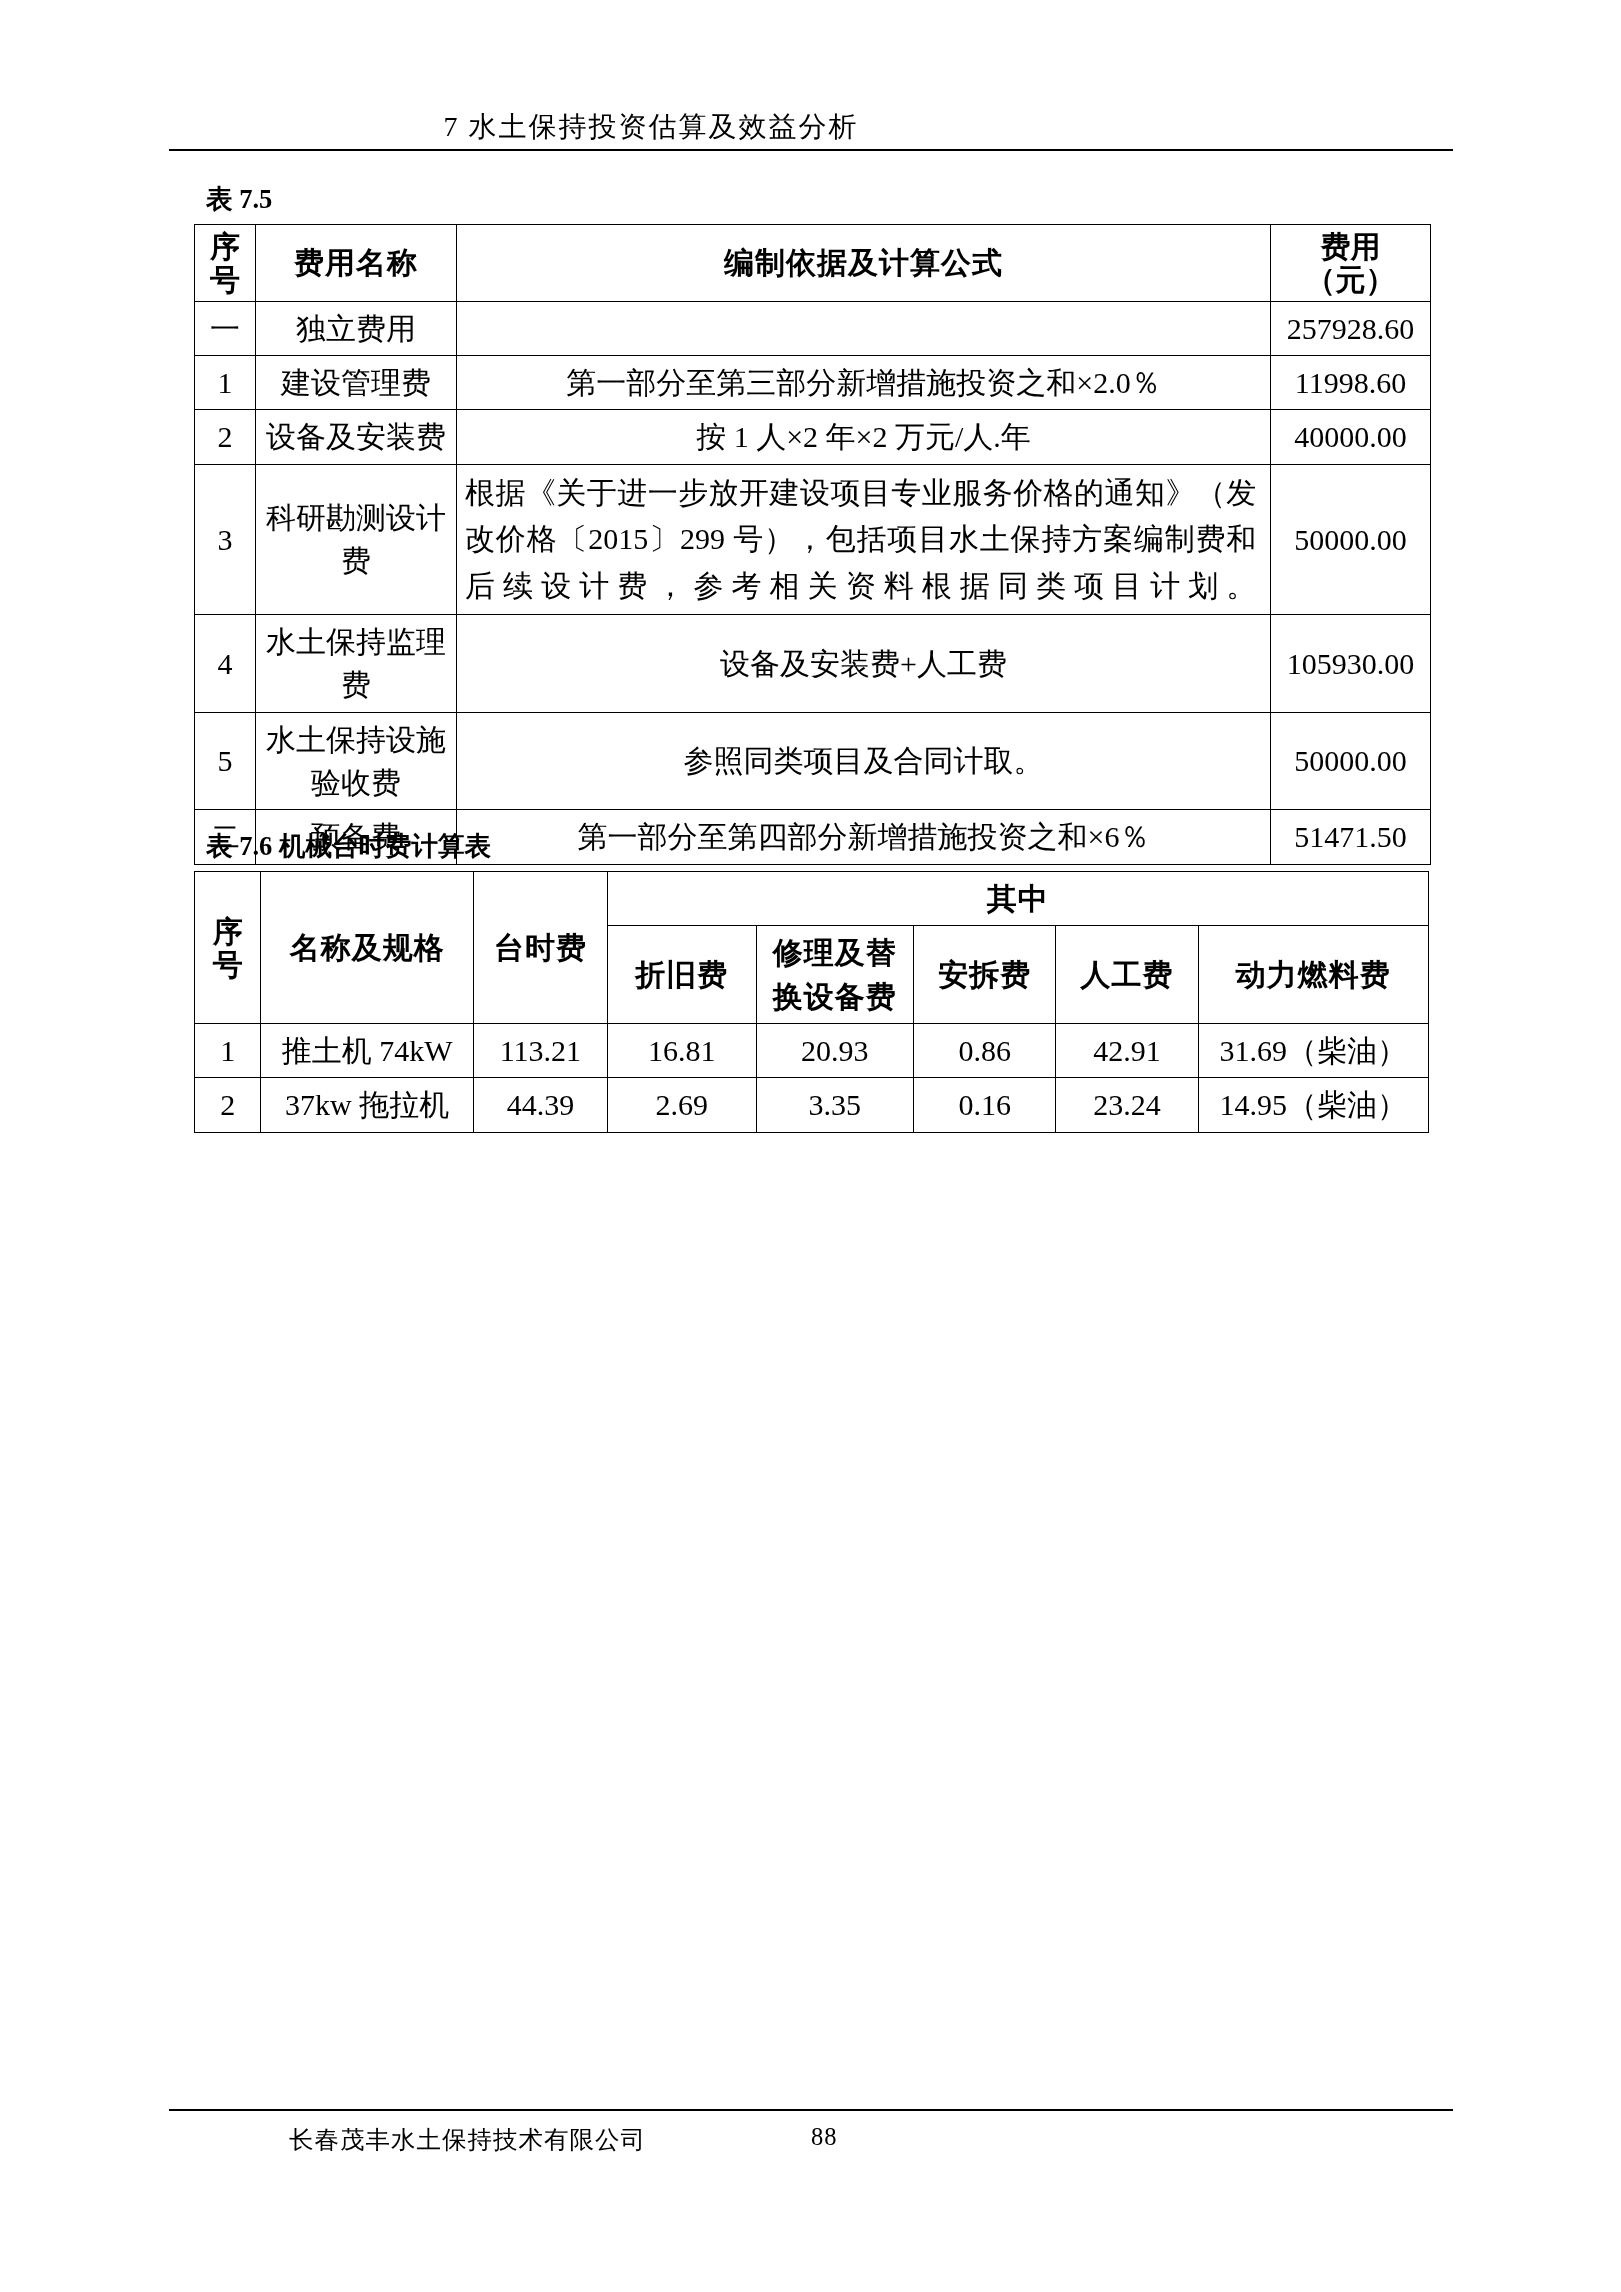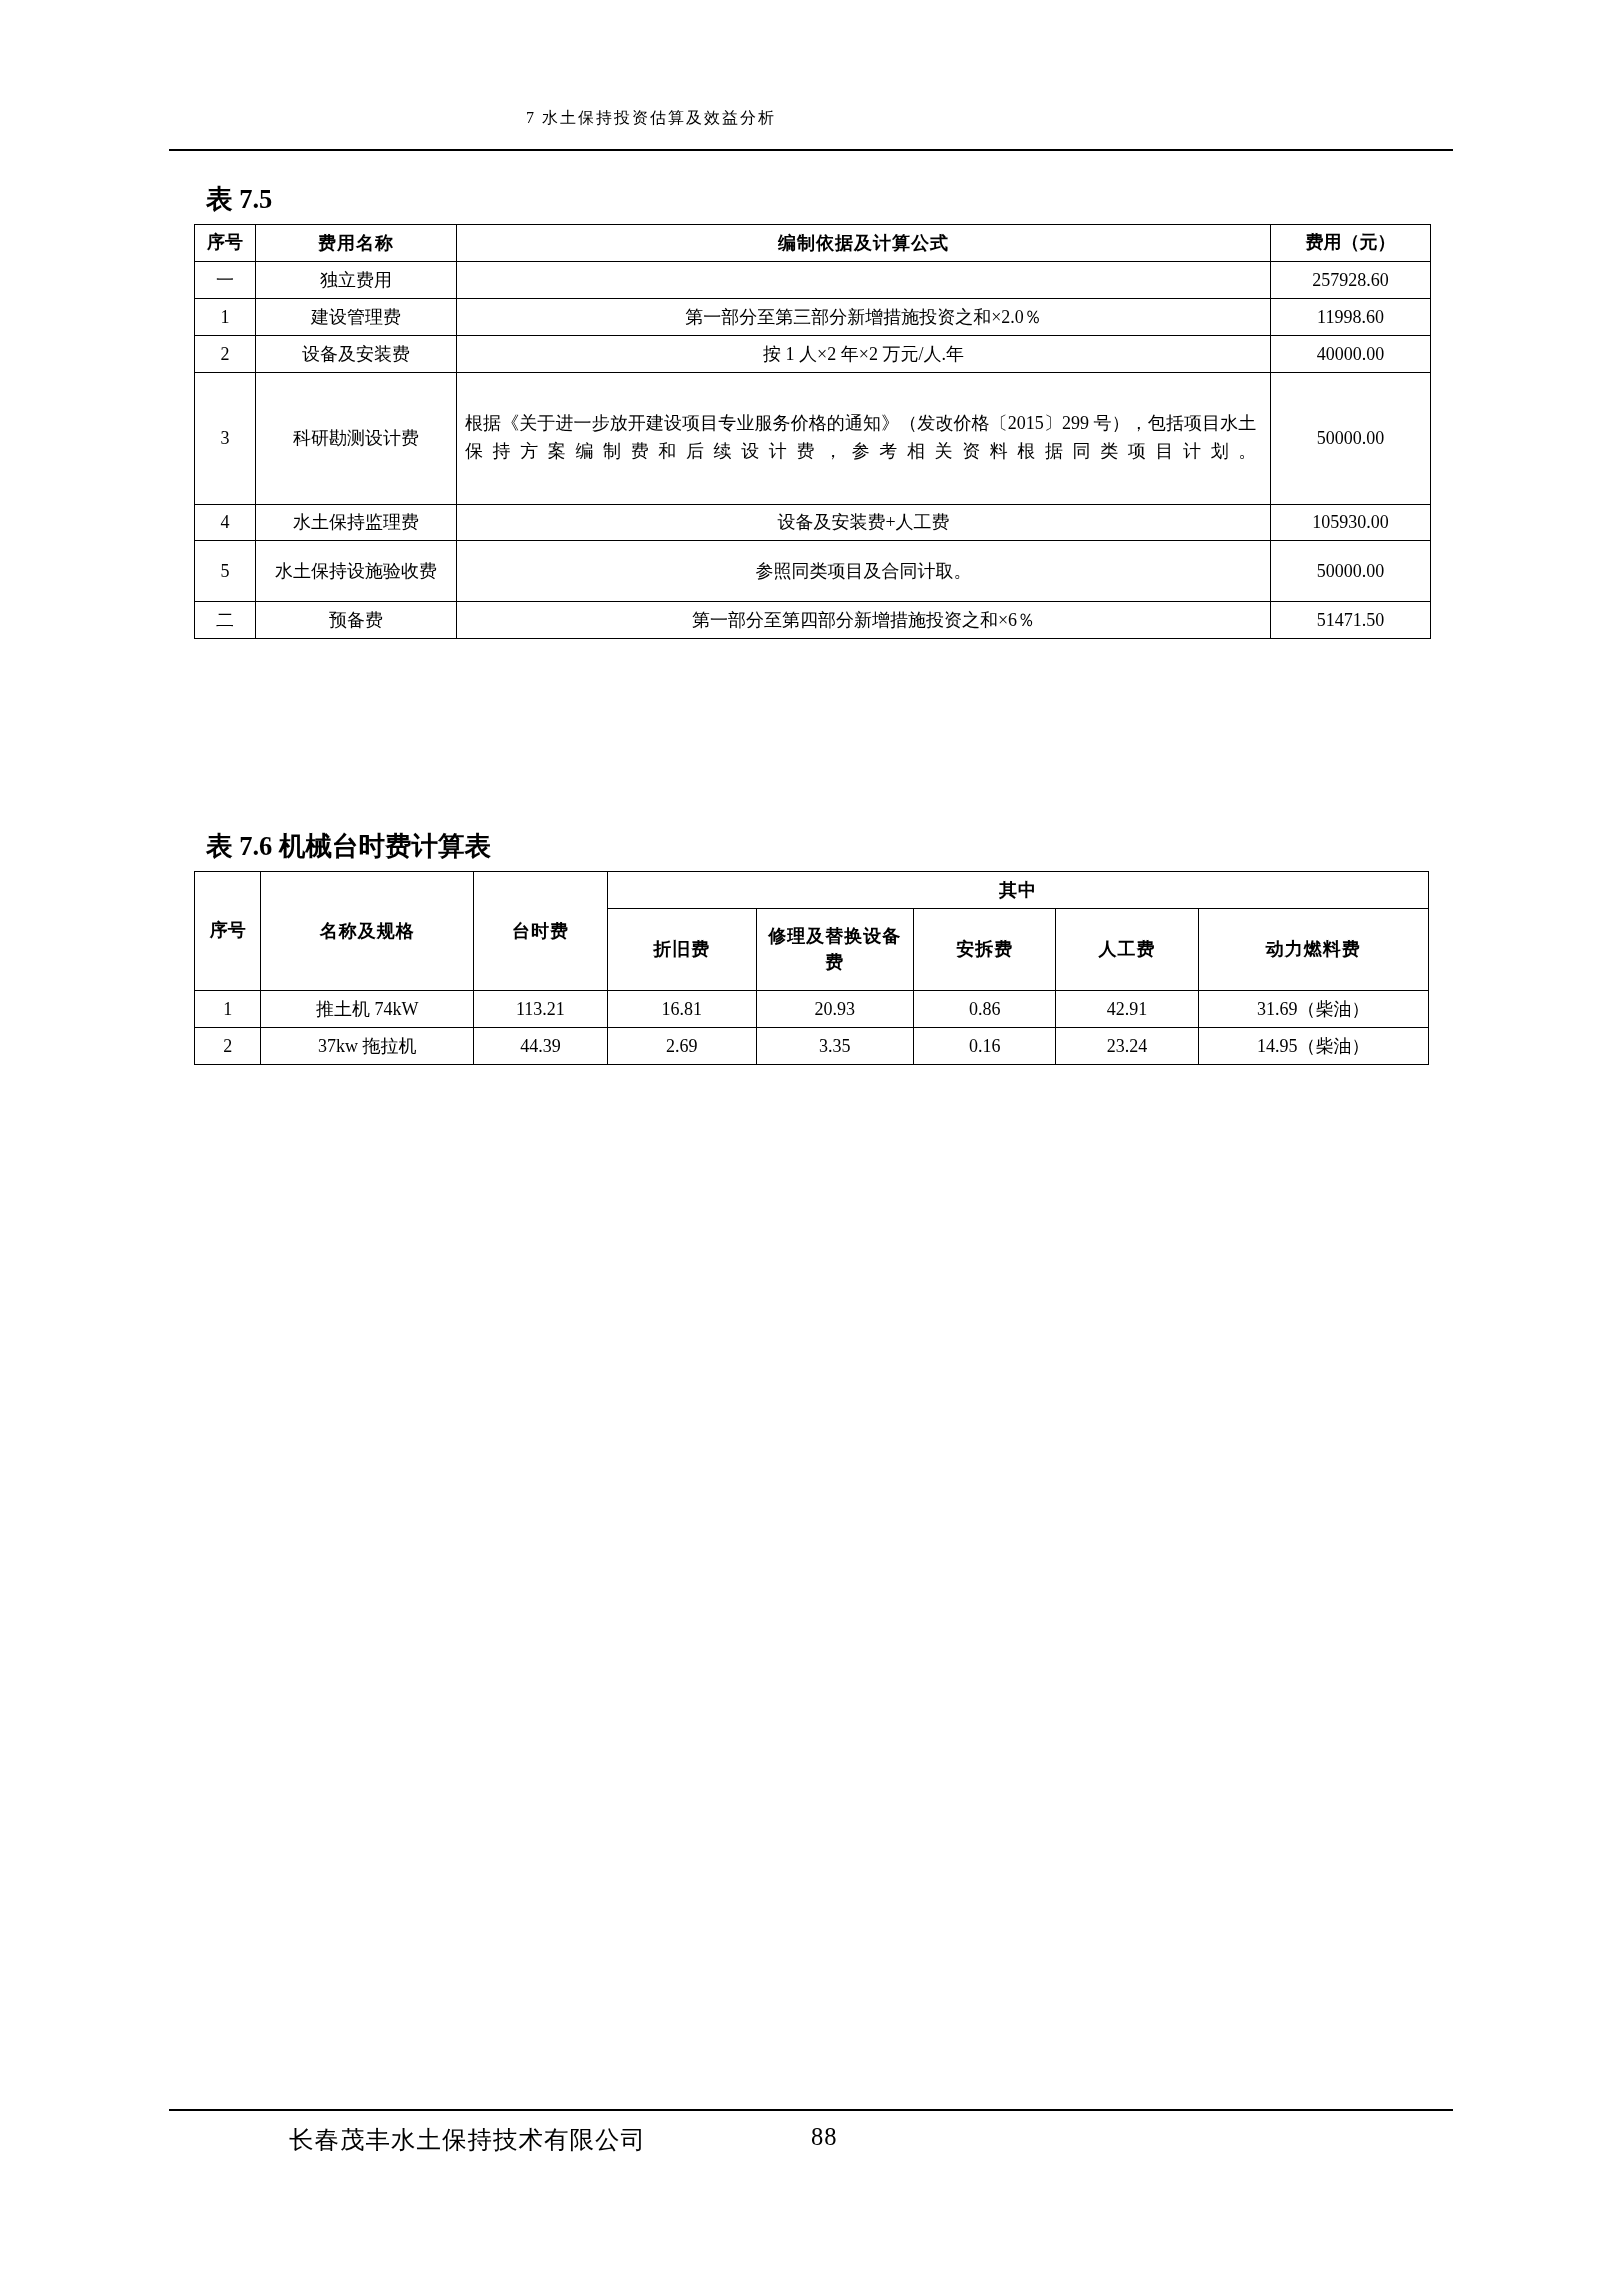--- a/index.html
+++ b/index.html
@@ -21,21 +21,21 @@
     box-sizing: border-box;
     padding: 0;
   }
   
   .header {
     position: absolute;
     top: 108px;
     left: 0;
     width: 1302px;
     text-align: center;
-    font-size: 16px;
+    font-size: 28px;
     letter-spacing: 2px;
   }
   .header-rule {
     position: absolute;
     top: 149px;
     left: 169px;
     width: 1284px;
     border-top: 2px solid #000;
   }
   
@@ -92,21 +92,21 @@
     text-align: center;
     white-space: nowrap;
   }
   table {
     border-collapse: collapse;
     width: 1235px;
     table-layout: fixed;
   }
   table td, table th {
     border: 1.5px solid #000;
-    font-size: 18px;
+    font-size: 30px;
     font-weight: normal;
     padding: 4.9px 5.9px;
     text-align: center;
     vertical-align: middle;
     line-height: 1.45;
     font-family: "Liberation Serif", "DejaVu Serif", serif;
   }
   .vhead {
     font-weight: bold;
     letter-spacing: 1px;

